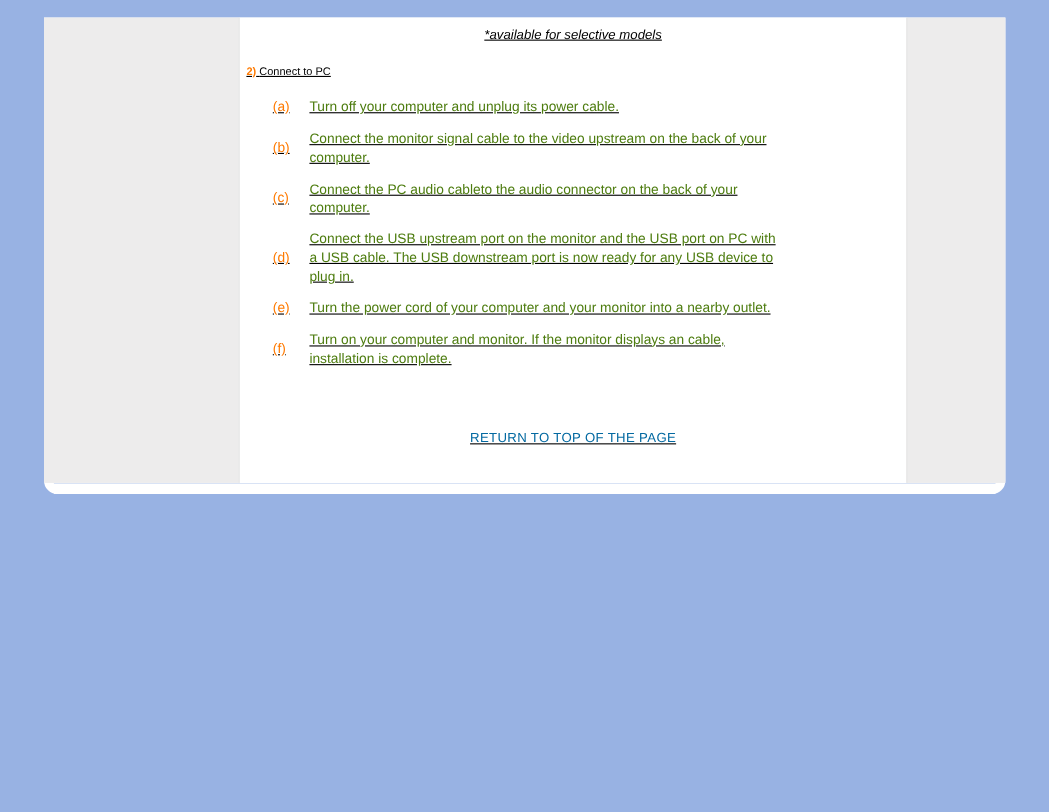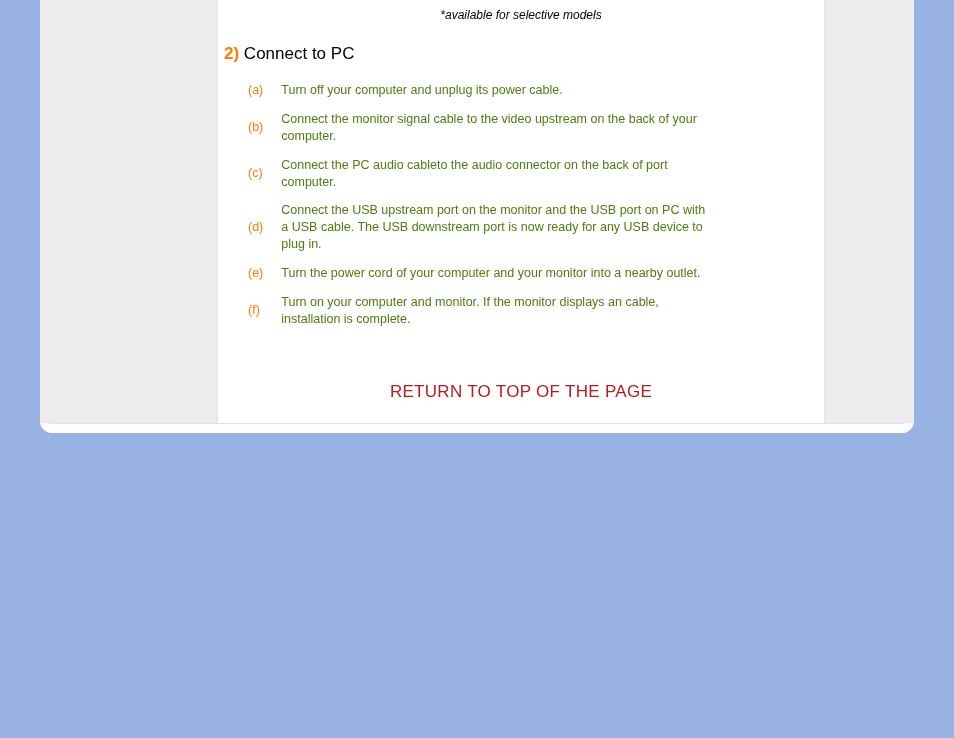--- a/index.html
+++ b/index.html
@@ -5,24 +5,25 @@
     * { margin: 0; padding: 0; box-sizing: border-box; }
     body {
       background: #98b2e3;
       font-family: Arial, Helvetica, sans-serif;
       width: 954px;
       height: 738px;
       overflow: hidden;
     }
     .page-wrap {
       background: #ffffff;
-      margin: 0 40px;
+      margin: 16px 40px;
       border-radius: 0 0 12px 12px;
       height: 433px;
       position: relative;
+      text-decoration: underline;
     }
     .inner-shadow-bottom {
       position: absolute;
       bottom: 0;
       left: 0;
       right: 0;
       height: 8px;
       border-radius: 0 0 12px 12px;
     }
     .content-area {
@@ -46,21 +47,21 @@
     }
     .note-line {
       text-align: center;
       font-style: italic;
       font-size: 12px;
       color: #000;
       padding: 8px 0 18px;
     }
     .section-header {
       padding: 4px 6px 12px;
-      font-size: 17px;
+      font-size: 10px;
     }
     .section-number {
       color: #ff7a00;
       font-weight: bold;
     }
     .section-title {
       color: #000;
     }
     .steps-table {
       border-collapse: collapse;
@@ -81,23 +82,23 @@
     .step-text {
       color: #4d7c0f;
       max-width: 450px;
     }
     .return-link {
       text-align: center;
       margin-top: 48px;
       padding-bottom: 28px;
     }
     .return-link a {
-      color: #b91c1c;
+      color: #0369a1;
       text-decoration: none;
-      font-size: 17px;
+      font-size: 12px;
       letter-spacing: 0.3px;
     }
     .bottom-strip {
       height: 10px;
       background: #ffffff;
       border-top: 1px solid #d9e3f5;
       margin: 0 9px;
     }
   </style>
 </head>
@@ -120,21 +121,21 @@
             <tr>
           <td class="step-label">(a)</td>
           <td class="step-text">Turn off your computer and unplug its power cable.</td>
         </tr>
         <tr>
           <td class="step-label">(b)</td>
           <td class="step-text">Connect the monitor signal cable to the video upstream on the back of your computer.</td>
         </tr>
         <tr>
           <td class="step-label">(c)</td>
-          <td class="step-text">Connect the PC audio cableto the audio connector on the back of port computer.</td>
+          <td class="step-text">Connect the PC audio cableto the audio connector on the back of your computer.</td>
         </tr>
         <tr>
           <td class="step-label">(d)</td>
           <td class="step-text">Connect the USB upstream port on the monitor and the USB port on PC with a USB cable. The USB downstream port is now ready for any USB device to plug in.</td>
         </tr>
         <tr>
           <td class="step-label">(e)</td>
           <td class="step-text">Turn the power cord of your computer and your monitor into a nearby outlet.</td>
         </tr>
         <tr>

